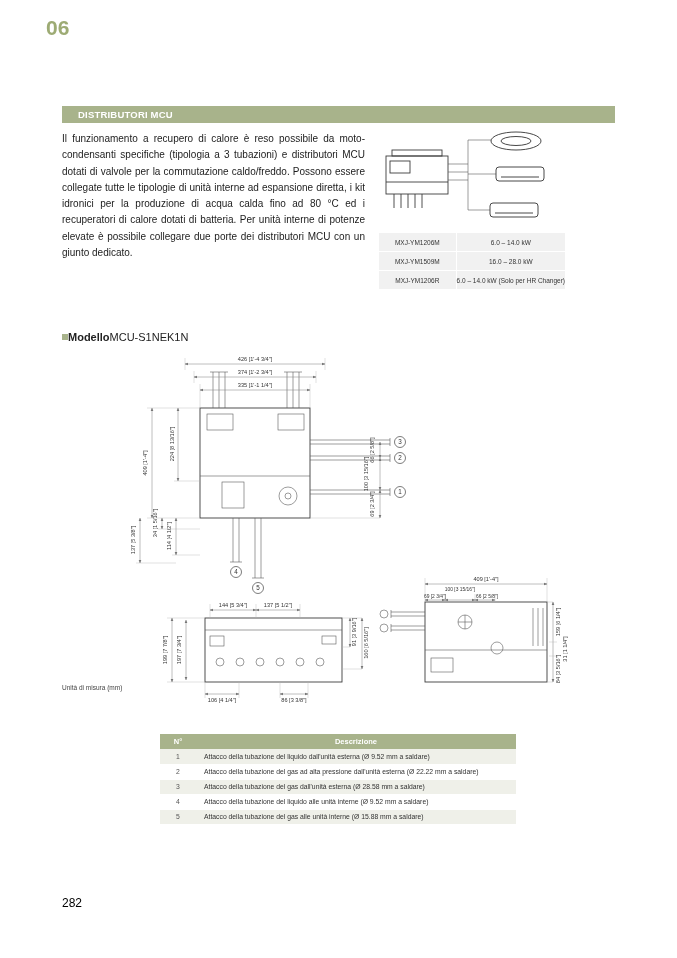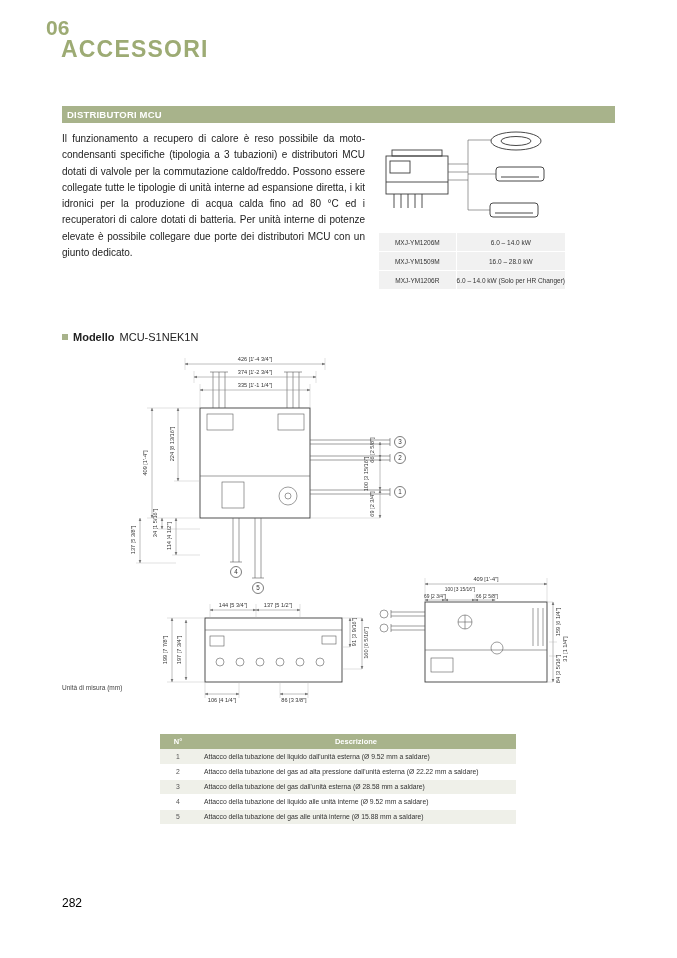--- a/index.html
+++ b/index.html
@@ -4,35 +4,35 @@
 <style>
   * { margin:0; padding:0; box-sizing:border-box; }
   html,body { background:#ffffff; }
   body { font-family:"Liberation Sans", sans-serif; }
   .page { position:relative; width:677px; height:958px; background:#fff; overflow:hidden; }
 
   .chapter-num { position:absolute; left:46px; top:16px; font-size:21px; font-weight:bold; color:#9DAB74; }
   .chapter-title { position:absolute; left:61px; top:36px; font-size:23px; font-weight:bold; letter-spacing:1.2px; color:#9DAB74; }
 
   .bar { position:absolute; left:62px; width:553px; height:17px; background:#A8B38B; color:#fff;
-         font-size:9.5px; font-weight:bold; line-height:17px; padding-left:5px; letter-spacing:.2px; }
+         font-size:9.5px; font-weight:bold; line-height:17px; padding-left:16px; letter-spacing:.2px; }
   .bar1 { top:106px; }
   .bar2 { top:308px; }
 
   .body-text { position:absolute; left:62px; top:131px; width:303px; font-size:10px; line-height:1.63;
                color:#1c1c1c; text-align:justify; }
 
   .figure { position:absolute; left:378px; top:128px; width:190px; height:98px; }
 
   .models-table { position:absolute; left:378px; top:232px; width:188px; border-collapse:separate; border-spacing:1px; }
   .models-table td { background:#F1F1F1; height:18px; font-size:6.5px; color:#333; text-align:center;
                      vertical-align:middle; white-space:nowrap; }
   .models-table td.m { width:45%; }
 
-  .model-line { position:absolute; left:62px; top:331px; font-size:11px; color:#222; display:flex; align-items:center; gap:5px; }
+  .model-line { position:absolute; left:62px; top:331px; font-size:11px; color:#222; display:flex; align-items:center; }
   .model-bullet { width:6px; height:6px; background:#A8B38B; display:inline-block; }
   .model-label { font-weight:bold; }
 
   .drawing { position:absolute; left:50px; top:350px; width:575px; height:372px; }
   .units-note { position:absolute; left:62px; top:684px; font-size:6.5px; color:#444; }
 
   .parts-table { position:absolute; left:160px; top:734px; width:356px; border-collapse:collapse; }
   .parts-table th { background:#A8B38B; color:#fff; font-size:7.5px; font-weight:bold; height:15px; }
   .parts-table th.n { width:36px; }
   .parts-table td { font-size:6.8px; color:#333; height:15px; padding:0 0 0 8px; white-space:nowrap;
@@ -50,21 +50,20 @@
   svg .dls  { font-size:4.9px; fill:#333; font-family:"Liberation Sans", sans-serif; }
   svg .co   { stroke:#444; stroke-width:0.7; fill:#fff; }
   svg .cot  { font-size:6.3px; fill:#333; font-family:"Liberation Sans", sans-serif; }
 </style>
 </head>
 <body>
 
 <div class="page">
 
   <div class="chapter-num">06</div>
-  <div class="chapter-title">ACCESSORI</div>
 
   <div class="bar bar1">DISTRIBUTORI MCU</div>
 
   <p class="body-text">Il funzionamento a recupero di calore è reso possibile da moto-condensanti specifiche (tipologia a 3 tubazioni) e distributori MCU dotati di valvole per la commutazione caldo/freddo. Possono essere collegate tutte le tipologie di unità interne ad espansione diretta, i kit idronici per la produzione di acqua calda fino ad 80 °C ed i recuperatori di calore dotati di batteria. Per unità interne di potenze elevate è possibile collegare due porte dei distributori MCU con un giunto dedicato.</p>
 
   <svg class="figure" viewBox="0 0 190 98">
     <g class="part">
       <rect x="8" y="28" width="62" height="38"></rect>
       <rect x="14" y="22" width="50" height="6"></rect>
       <rect x="12" y="33" width="20" height="12"></rect>

